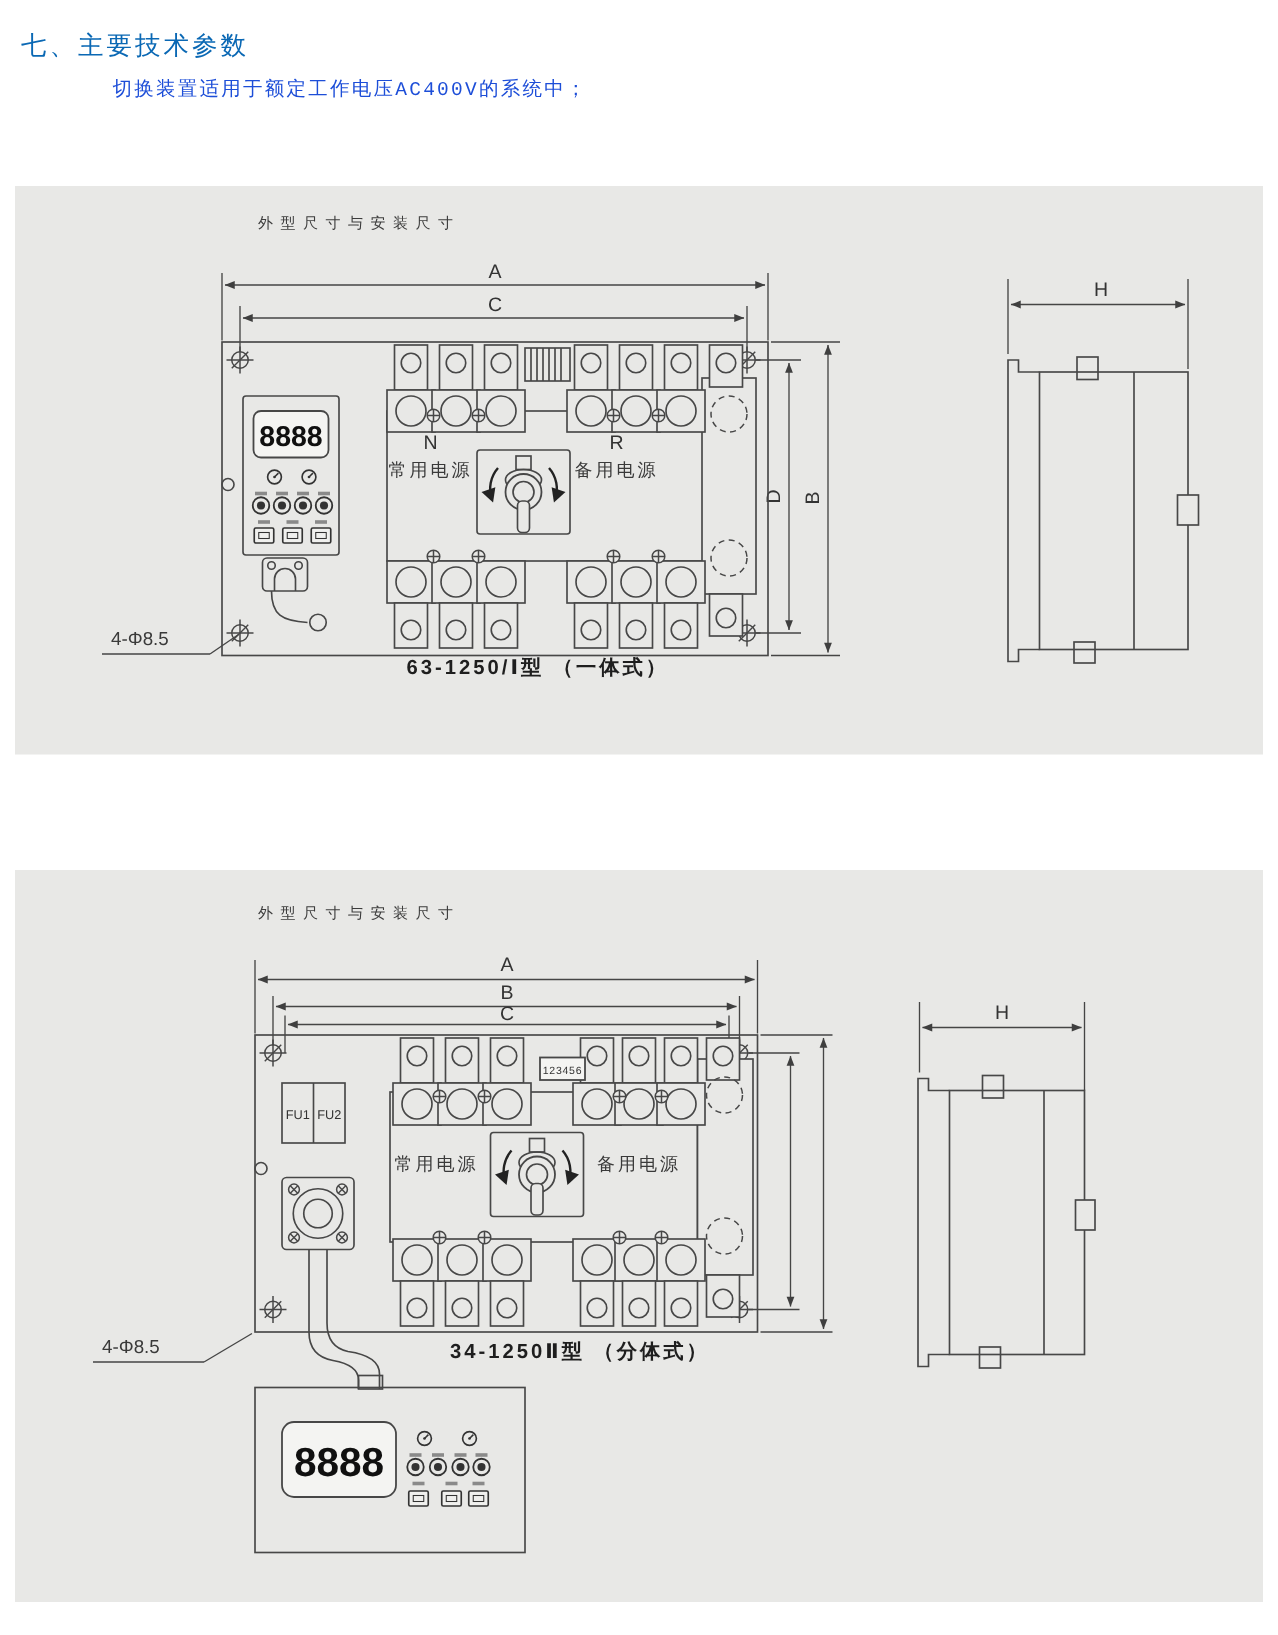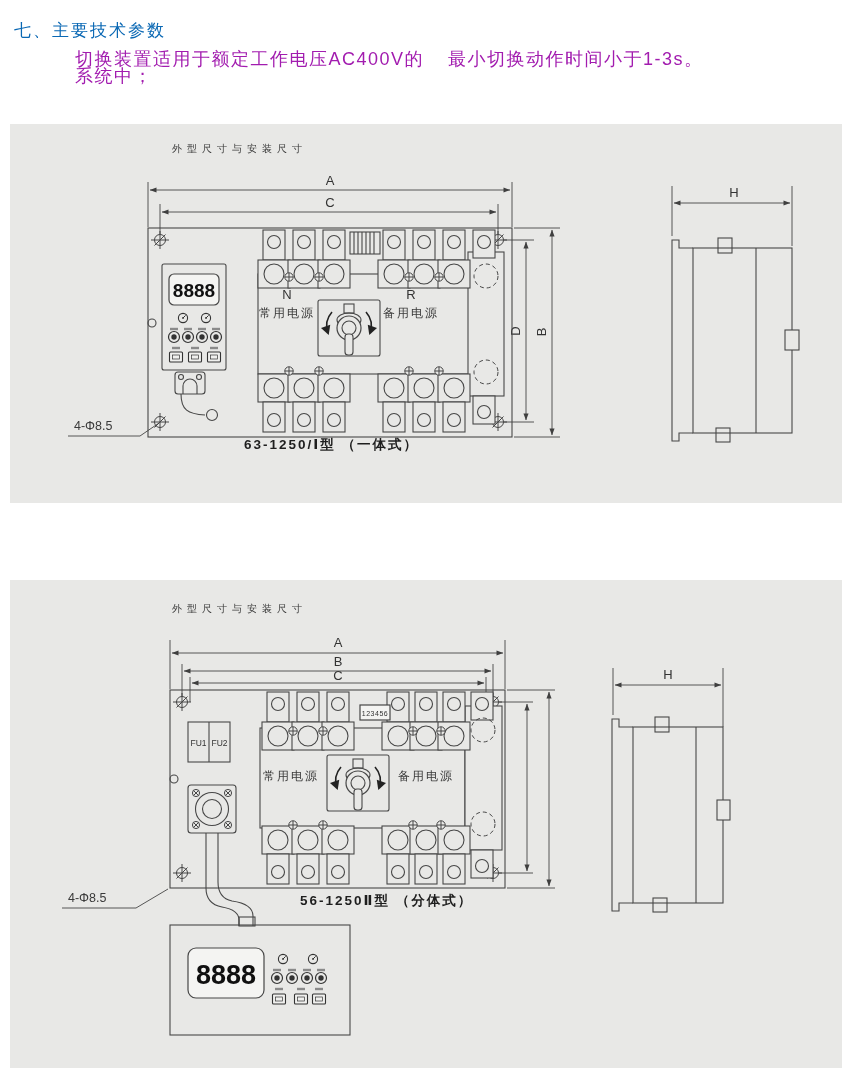--- a/index.html
+++ b/index.html
@@ -7,33 +7,33 @@
     width:852px;height:1090px;background:#ffffff;position:relative;
     font-family:"Liberation Sans","DejaVu Sans",sans-serif;
   }
   .heading{
     position:absolute;left:14px;top:8px;font-size:17px;font-weight:normal;
     color:#0a68b4;letter-spacing:2px;
   }
   .intro-col{position:absolute;top:51px;}
   .intro-col.left{left:75px;width:365px;}
   .intro-col.right{left:448px;width:396px;}
-  .intro-col p{margin:0 0 9px 0;font-size:18px;color:#a21caf;letter-spacing:1.5px;line-height:17px;}
+  .intro-col p{margin:0 0 9px 0;font-size:13px;color:#1d4ed8;letter-spacing:1.5px;line-height:17px;font-family:Liberation Mono, monospace;}
   .panel{position:absolute;left:10px;width:832px;background:#e8e8e6;}
   #panel1{top:124px;height:379px;}
   #panel2{top:580px;height:488px;}
   .panel-title{
     position:absolute;left:162px;top:18px;font-size:10px;color:#3c3c3c;
     letter-spacing:5px;
   }
   #panel2 .panel-title{top:22px;}
   .caption{
     position:absolute;font-size:13.5px;font-weight:bold;color:#1e1e1e;letter-spacing:2px;
   }
-  #panel1 .caption{left:234px;top:312px;}
+  #panel1 .caption{left:261px;top:312px;}
   #panel2 .caption{left:290px;top:312px;}
   svg.draw{position:absolute;left:0;top:0;display:block;}
   svg text{font-family:"Liberation Sans","DejaVu Sans",sans-serif;}
   .s{fill:none;stroke:#474747;stroke-width:1.1;}
   .f{fill:#e8e8e6;stroke:#474747;stroke-width:1.1;}
   .fw{fill:#f4f4f2;stroke:#474747;stroke-width:1.2;}
   .d{fill:none;stroke:#454545;stroke-width:0.9;}
   text.dt{font-size:13px;fill:#333;}
   text.cn{font-size:12px;fill:#3a3a3a;letter-spacing:2px;}
   text.sm{font-size:8.5px;fill:#333;}
@@ -119,21 +119,20 @@
       </g>
   </defs>
 </svg>
 
 <h1 class="heading">七、主要技术参数</h1>
 
 <div class="intro-col left">
   <p>切换装置适用于额定工作电压AC400V的系统中；</p>
 </div>
 <div class="intro-col right">
-  <p>最小切换动作时间小于1-3s。</p>
 </div>
 
 <section class="panel" id="panel1">
   <svg class="draw" width="832" height="379" viewBox="0 0 832 379">
 
     <g>
       <line class="d" x1="138" y1="58" x2="138" y2="103"></line>
       <line class="d" x1="502" y1="58" x2="502" y2="103"></line>
       <line class="d" x1="140" y1="66" x2="500" y2="66" marker-start="url(#ah)" marker-end="url(#ah)"></line>
       <text class="dt" x="320" y="61" text-anchor="middle">A</text>
@@ -383,14 +382,14 @@
       <path class="s" d="M623,147 L609,147 L609,139 L602,139 L602,331 L609,331 L609,323 L623,323"></path>
       <rect class="s" x="623" y="147" width="90" height="176"></rect>
       <line class="s" x1="686" y1="147" x2="686" y2="323"></line>
       <rect class="s" x="645" y="137" width="14" height="15"></rect>
       <rect class="s" x="643" y="318" width="14" height="14"></rect>
       <rect class="f" x="707" y="220" width="13" height="20"></rect>
     </g>
   </svg>
 
   <div class="panel-title">外型尺寸与安装尺寸</div>
-  <div class="caption">56-1250Ⅱ型 （分体式）</div>
+  <div class="caption">34-1250Ⅱ型 （分体式）</div>
 </section>
 
 </body></html>

